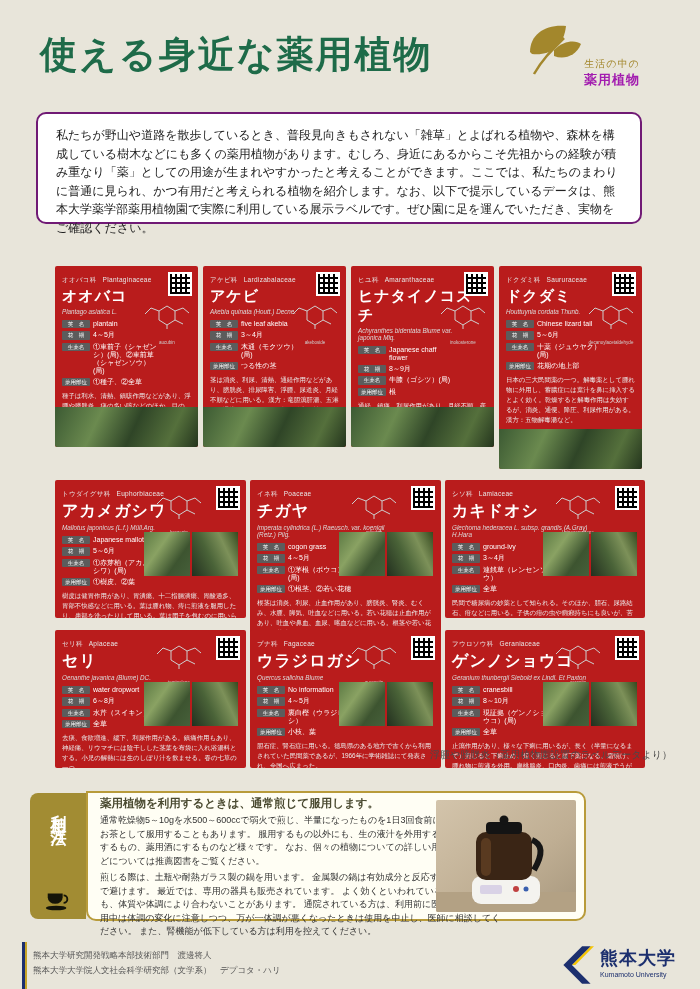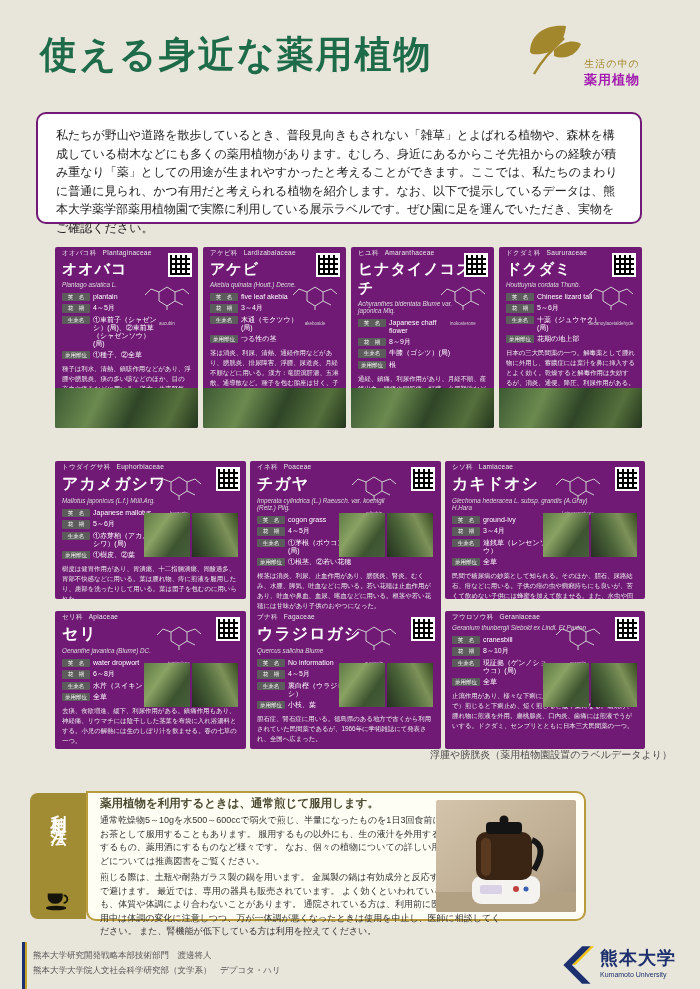--- a/index.html
+++ b/index.html
@@ -15,22 +15,22 @@
   .logo-top{font-size:10px;color:#a3872c;letter-spacing:1px;}
   .logo-bottom{font-size:13px;font-weight:bold;color:#a21caf;letter-spacing:1px;}
 
   
   .intro-box{position:absolute;left:36px;top:112px;width:606px;height:112px;
              background:#ffffff;border:2px solid #701a75;border-radius:10px;
              padding:12px 18px;box-sizing:border-box;}
   .intro-text{font-size:12px;line-height:1.55;color:#222;}
 
   
-  .card{position:absolute;background:#701a75;color:#fff;border-radius:2px;
-        padding:2px 7px;box-sizing:border-box;overflow:hidden;}
+  .card{position:absolute;background:#b91c1c;color:#fff;border-radius:2px;
+        padding:10px 7px;box-sizing:border-box;overflow:hidden;margin-top:19px;}
   .card-family{font-size:6.5px;color:#e8e8e8;letter-spacing:.3px;padding-right:28px;}
   .fam-la{margin-left:6px;}
   .card-title{font-weight:bold;margin-top:2px;letter-spacing:1px;}
   .card.tall .card-title{font-size:15px;}
   .card.wide .card-title{font-size:16px;}
   .card-latin{font-size:6.3px;font-style:italic;color:#dcdcdc;margin-top:2px;padding-right:30px;}
   .qr{position:absolute;top:6px;right:6px;width:24px;height:24px;background:#fff;padding:2px;box-sizing:border-box;}
   .qr-inner{width:100%;height:100%;
      background-image:repeating-linear-gradient(0deg,#000 0 2px,transparent 2px 5px),
                       repeating-linear-gradient(90deg,#000 0 2px,transparent 2px 5px);}
@@ -211,21 +211,21 @@
       <div class="field">
         <span class="chip">薬用部位</span>
         <span class="fval">根</span>
       </div>
     </div>
     <div class="card-desc">通経、鎮痛、利尿作用があり、月経不順、産後出血、腰痛や関節痛、打撲、小便難渋などに用いる。漢方：折衝飲、芎帰調血飲、牛膝散など。路傍の雑草として知られる。</div>
     <div class="photo-bottom"></div>
 
   </div>
 
-  <div class="card tall" style="left: 499px; top: 247px; width: 143px; height: 181px;">
+  <div class="card tall" style="left: 499px; top: 247px; width: 143px; height: 203px;">
     <div class="card-family">
       <span class="fam-jp">ドクダミ科</span><span class="fam-la">Saururaceae</span>
     </div>
     <div class="qr">
           <div class="qr-inner"></div>
         </div>
     <div class="card-title">ドクダミ</div>
     <div class="card-latin">Houttuynia cordata Thunb.</div>
     <div class="chem">
       <svg width="54" height="28" viewBox="0 0 54 28">
@@ -461,20 +461,21 @@
     </div>
   </div>
 
   <div class="card wide" style="left: 445px; top: 611px; width: 200px; height: 138px;">
     <div class="card-family">
       <span class="fam-jp">フウロソウ科</span><span class="fam-la">Geraniaceae</span>
     </div>
     <div class="qr">
           <div class="qr-inner"></div>
         </div>
+    <div class="card-title">ゲンノショウコ</div>
     <div class="card-latin">Geranium thunbergii Siebold ex Lindl. Et Paxton</div>
     <div class="chem">
       <svg width="54" height="28" viewBox="0 0 54 28">
         <path d="M27 4 l8 5 v9 l-8 5 l-8 -5 v-9 z M19 9 l-8 -3 M11 6 l-6 6 M35 9 l8 -3 l6 5 M35 18 l8 4 M27 23 v4" stroke="#cfcfcf" stroke-width="1" fill="none"></path>
       </svg>
       <span class="chem-label">geraniin</span>
     </div>
     <div class="fields">
       <div class="field">
         <span class="chip">英　名</span>

